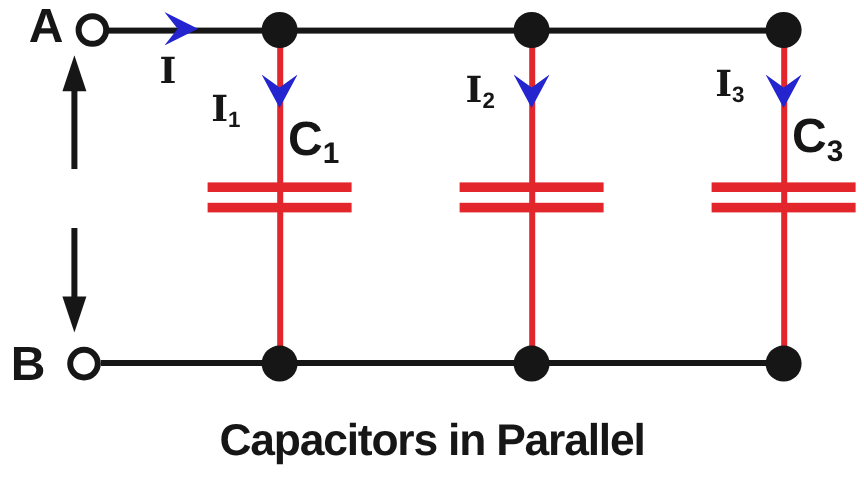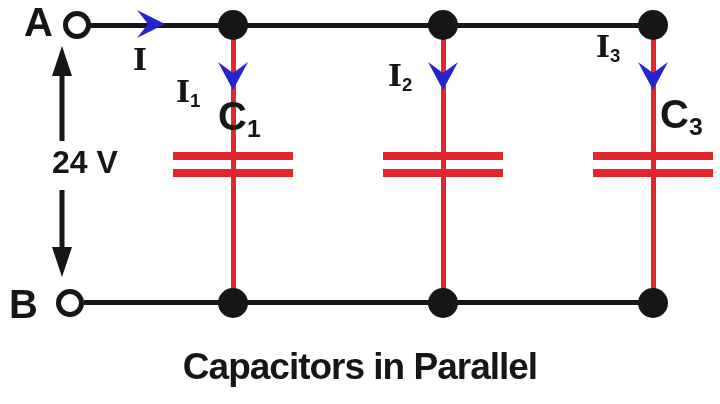--- a/index.html
+++ b/index.html
@@ -105,58 +105,57 @@
 
   <span class="lbl lbl-terminal" style="left:24px; top:2px;">A</span>
   <div class="terminal" style="left:63px; top:11px;"></div>
   <span class="lbl lbl-terminal" style="left:9px; top:284px;">B</span>
   <div class="terminal" style="left:56px; top:289px;"></div>
 
   <svg class="arrow-svg black" style="left:50px; top:46px;" width="24" height="95" viewBox="0 0 24 95">
     <polygon points="12,0 2,30 22,30" fill="currentColor"></polygon>
     <rect x="9.5" y="27" width="5" height="68" fill="currentColor"></rect>
   </svg>
-  <span class="lbl lbl-voltage" style="left:52px; top:146px;">24 V</span>
   <svg class="arrow-svg black" style="left:50px; top:190px;" width="24" height="87" viewBox="0 0 24 87">
     <rect x="9.5" y="0" width="5" height="60" fill="currentColor"></rect>
     <polygon points="12,87 2,57 22,57" fill="currentColor"></polygon>
   </svg>
 
   <svg class="arrow-svg blue" style="left:137px; top:10px;" width="28" height="28" viewBox="0 0 28 28">
     <polygon points="0,0 11,14 0,28 28,14" fill="currentColor"></polygon>
   </svg>
   <span class="lbl lbl-current" style="left:133px; top:45px;">I</span>
 
   <div class="branch-line" style="left:231px;"></div>
   <div class="dot" style="left:218px; top:10px;"></div>
   <div class="dot" style="left:218px; top:288px;"></div>
   <svg class="arrow-svg blue" style="left:218px; top:62px;" width="30" height="28" viewBox="0 0 30 28">
     <polygon points="0,0 15,11 30,0 15,28" fill="currentColor"></polygon>
   </svg>
   <span class="lbl lbl-current" style="left:176px; top:77px;"><span>I</span><span class="sub">1</span></span>
-  <span class="lbl lbl-cap" style="left:218px; top:96px;"><span>C</span><span class="sub">1</span></span>
+  <span class="lbl lbl-cap" style="left:240px; top:96px;"><span>C</span><span class="sub">1</span></span>
   <div class="plate" style="left:173px; top:152px;"></div>
   <div class="plate" style="left:173px; top:169px;"></div>
 
   <div class="branch-line" style="left:441px;"></div>
   <div class="dot" style="left:428px; top:10px;"></div>
   <div class="dot" style="left:428px; top:288px;"></div>
   <svg class="arrow-svg blue" style="left:428px; top:62px;" width="30" height="28" viewBox="0 0 30 28">
     <polygon points="0,0 15,11 30,0 15,28" fill="currentColor"></polygon>
   </svg>
   <span class="lbl lbl-current" style="left:388px; top:61px;text-align:right;"><span>I</span><span class="sub">2</span></span>
   <div class="plate" style="left:383px; top:152px;"></div>
   <div class="plate" style="left:383px; top:169px;"></div>
 
   <div class="branch-line" style="left:651px;"></div>
   <div class="dot" style="left:638px; top:10px;"></div>
   <div class="dot" style="left:638px; top:288px;"></div>
   <svg class="arrow-svg blue" style="left:638px; top:62px;" width="30" height="28" viewBox="0 0 30 28">
     <polygon points="0,0 15,11 30,0 15,28" fill="currentColor"></polygon>
   </svg>
-  <span class="lbl lbl-current" style="left:596px; top:32px;"><span>I</span><span class="sub">3</span></span>
+  <span class="lbl lbl-current" style="left:596px; top:56px;"><span>I</span><span class="sub">3</span></span>
   <span class="lbl lbl-cap" style="left:660px; top:94px;"><span>C</span><span class="sub">3</span></span>
   <div class="plate" style="left:593px; top:152px;"></div>
   <div class="plate" style="left:593px; top:169px;"></div>
 
   <div class="title">Capacitors in Parallel</div>
 
 </div>
 
 </body></html>

